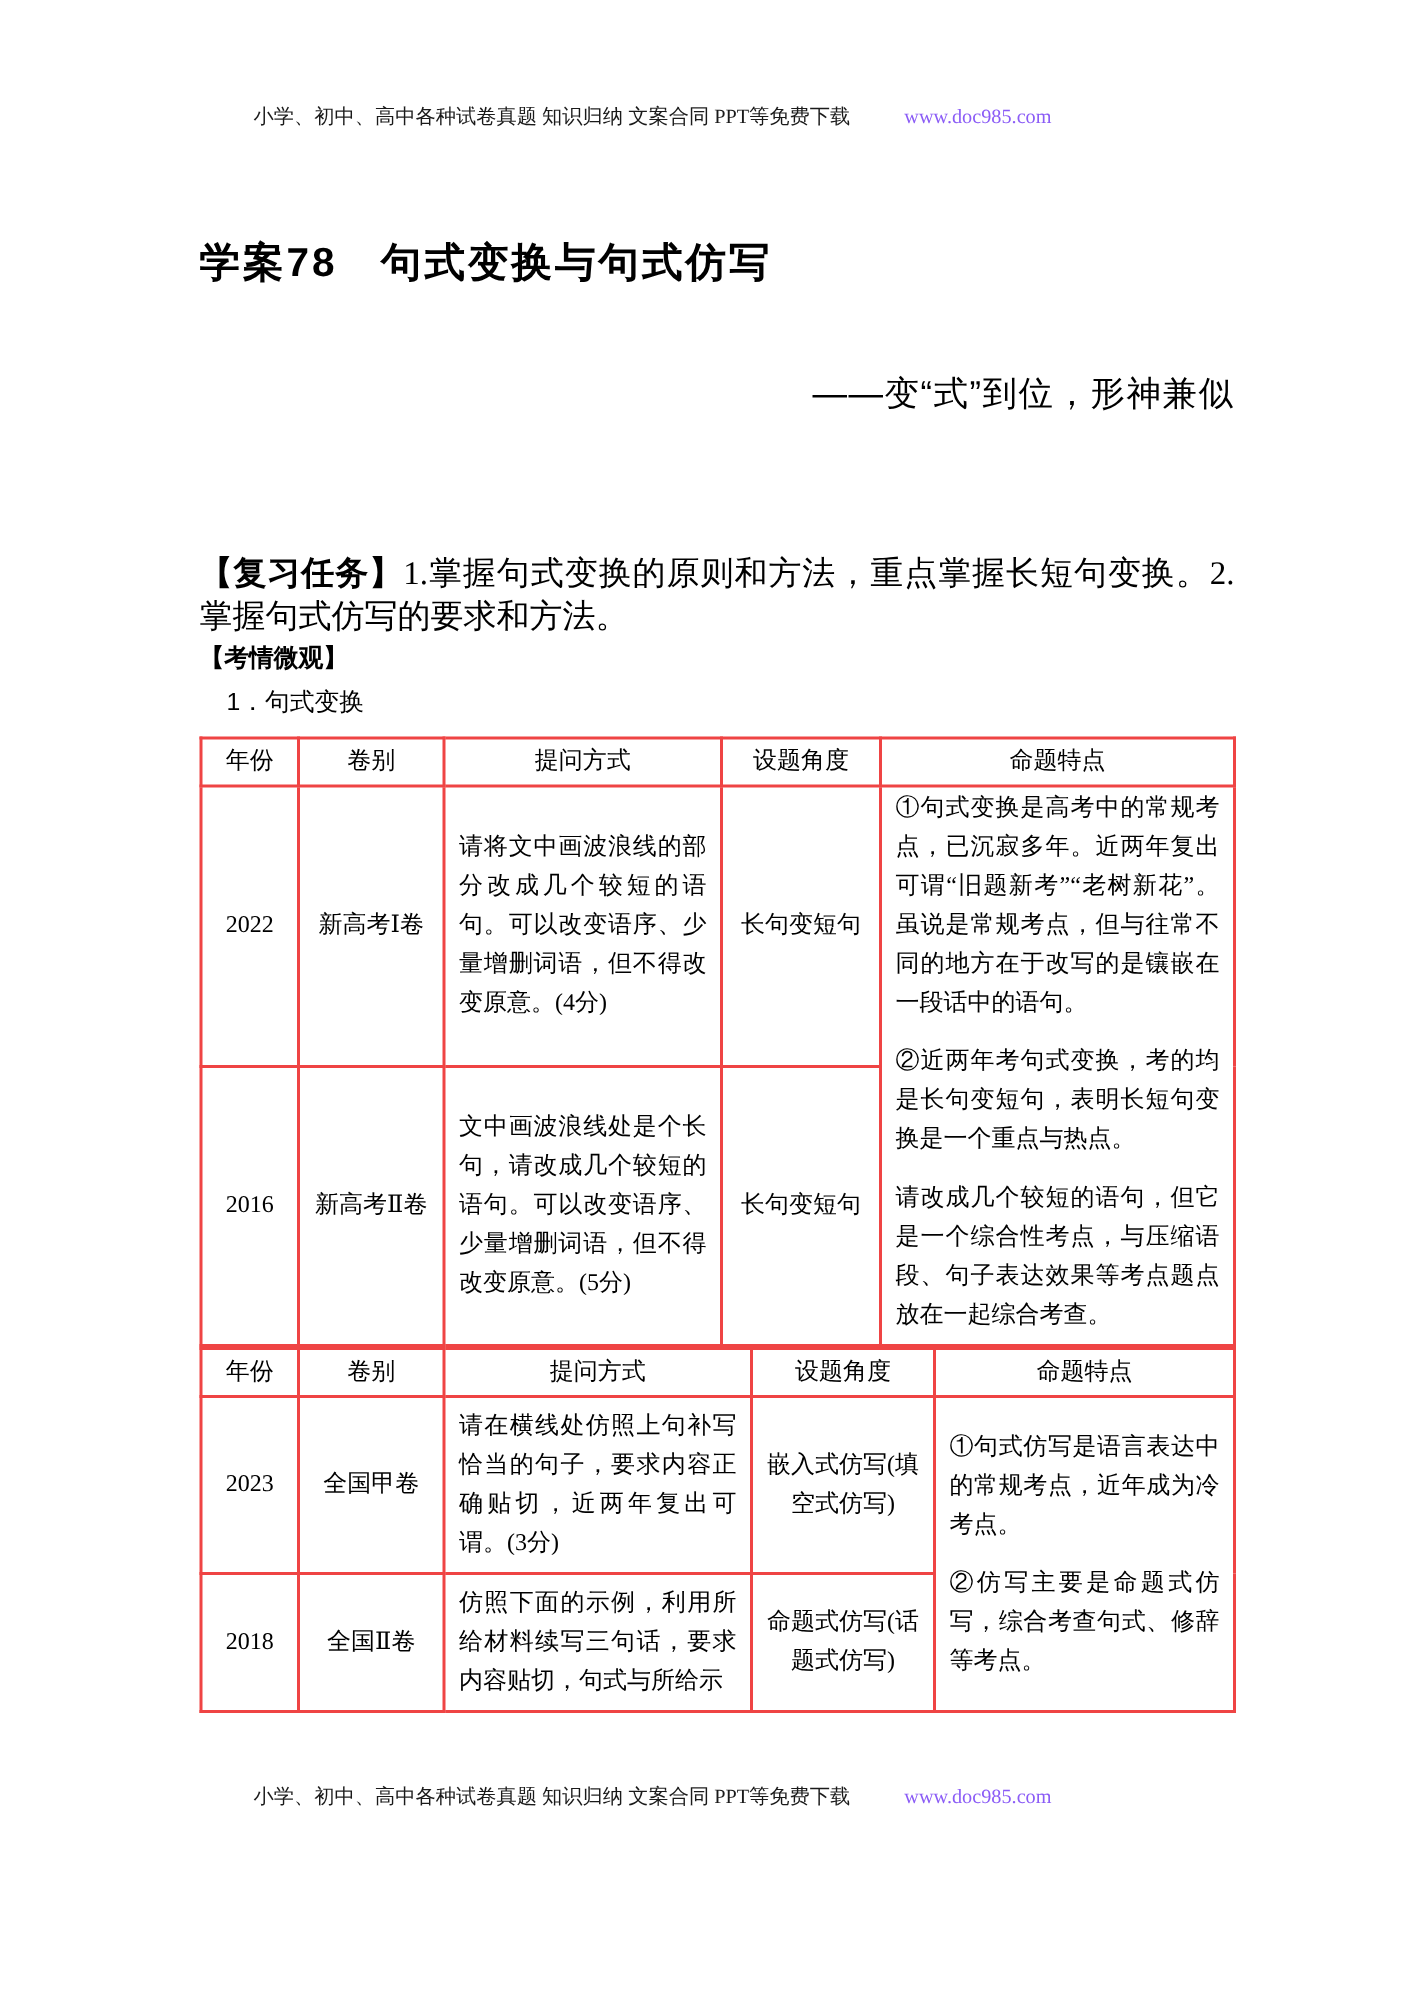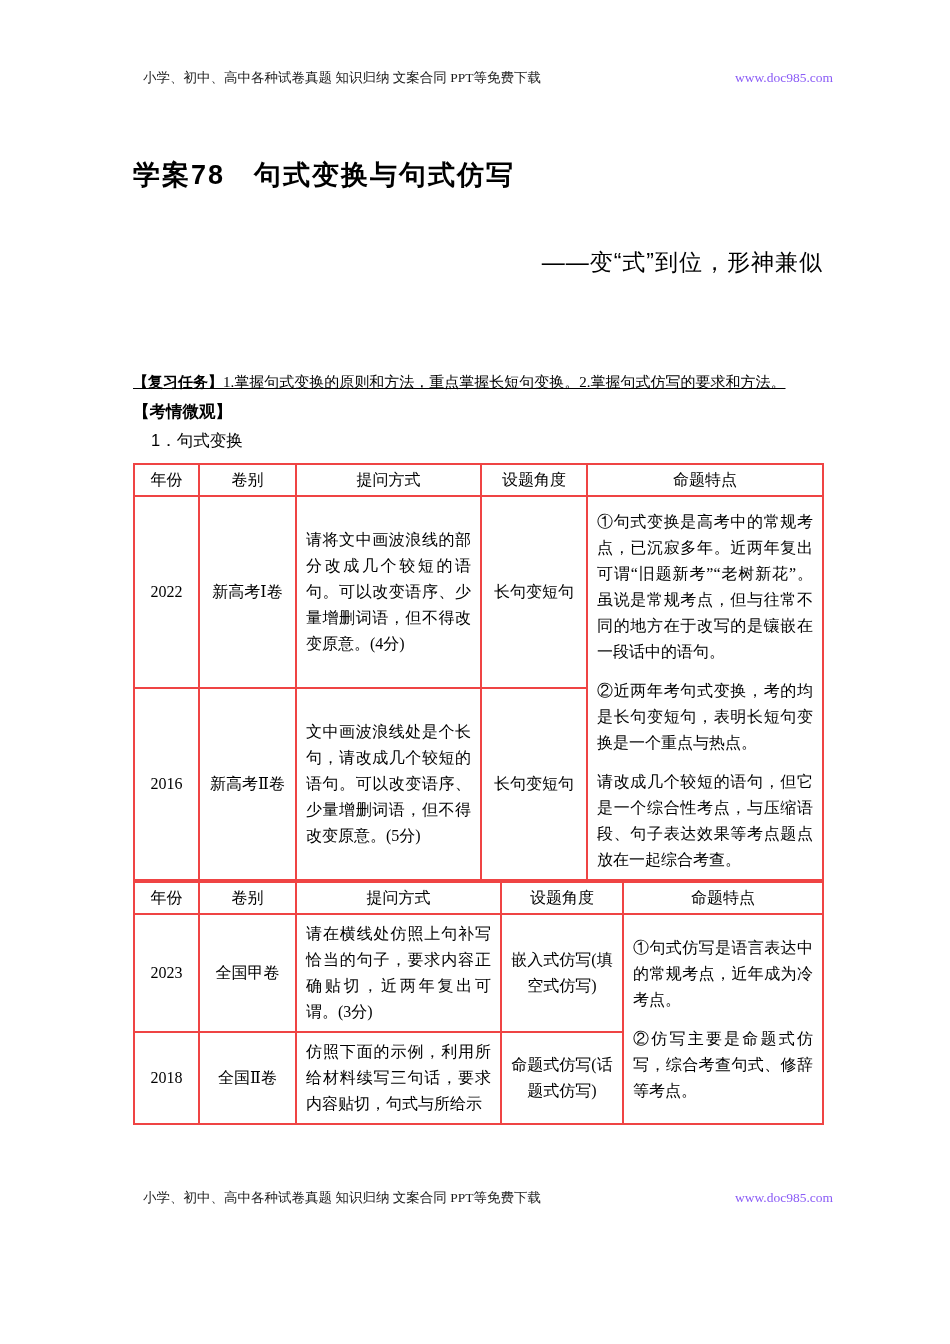--- a/index.html
+++ b/index.html
@@ -3,42 +3,42 @@
 <meta charset="utf-8">
 <style>
   * { box-sizing: border-box; }
   html, body { margin: 0; padding: 0; background: #ffffff; }
   .page {
     width: 950px; height: 1344px; margin: 0 auto; background: #ffffff;
     position: relative; color: #000; overflow: hidden;
     font-family: "Liberation Serif", "DejaVu Serif", serif;
   }
   .running-head {
-    position: absolute; left: 143px; width: 690px;
+    position: absolute; left: 169px; width: 690px;
     display: flex; align-items: baseline;
-    font-size: 13.5px; color: #1a1a1a; white-space: nowrap; justify-content: space-between;
+    font-size: 13.5px; color: #1a1a1a; white-space: nowrap;
   }
   .running-head.top { top: 69px; }
   .running-head.bottom { top: 1189px; }
   .running-head .site-url { margin-left: 36px; color: #8b5cf6; text-decoration: none; }
 
   .content { position: absolute; left: 133px; top: 0; width: 690px; }
 
   .doc-title {
     margin: 158px 0 0; text-align: left;
     font-family: "Liberation Sans", "DejaVu Sans", sans-serif;
     font-size: 27px; line-height: 35px; font-weight: 700; letter-spacing: 2px;
   }
   .doc-subtitle {
     margin: 54px 0 0; text-align: right;
     font-family: "Liberation Sans", "DejaVu Sans", sans-serif;
     font-size: 23px; line-height: 30px; font-weight: 400; letter-spacing: 1px;
   }
   .task-para {
-    margin: 90px 0 0; font-size: 15px; line-height: 29px; text-align: justify; text-decoration: underline;
+    margin: 90px 0 0; font-size: 22px; line-height: 29px; text-align: justify;
   }
   .task-label { font-family: "Liberation Sans", "DejaVu Sans", sans-serif; font-weight: 700; }
   .overview-label {
     margin: 0; font-size: 16.5px; line-height: 29px;
     font-family: "Liberation Sans", "DejaVu Sans", sans-serif; font-weight: 700;
   }
   .section-label {
     margin: 0 0 8px; padding-left: 18px; font-size: 16.5px; line-height: 29px;
     font-family: "Liberation Sans", "DejaVu Sans", sans-serif; font-weight: 400;
   }
@@ -47,21 +47,21 @@
   table.doc-table {
     border-collapse: collapse; width: 689px; font-size: 16px; table-layout: fixed;
   }
   .doc-table th, .doc-table td {
     border: 2px solid #ef4444; line-height: 26px; font-weight: normal;
   }
   .doc-table th { text-align: center; height: 31px; padding: 2px 4px; }
   .doc-table td { padding: 6px 9px; }
   td.c { text-align: center; vertical-align: middle; }
   td.j { text-align: justify; vertical-align: middle; }
-  td.features { vertical-align: top; padding-top: 12px; }
+  td.features { vertical-align: top; padding-top: 1px; }
   td.features-mid { vertical-align: middle; }
   .features p, .features-mid p { margin: 0 0 13px; text-align: justify; }
   .features p:last-child, .features-mid p:last-child { margin-bottom: 0; }
 
   
   .t1 .w-year { width: 65px; }  .t1 .w-paper { width: 97px; }
   .t1 .w-q { width: 185px; }    .t1 .w-angle { width: 106px; }
   .t1 .w-feat { width: 236px; }
   .t2 .w-year { width: 65px; }  .t2 .w-paper { width: 97px; }
   .t2 .w-q { width: 205px; }    .t2 .w-angle { width: 122px; }

